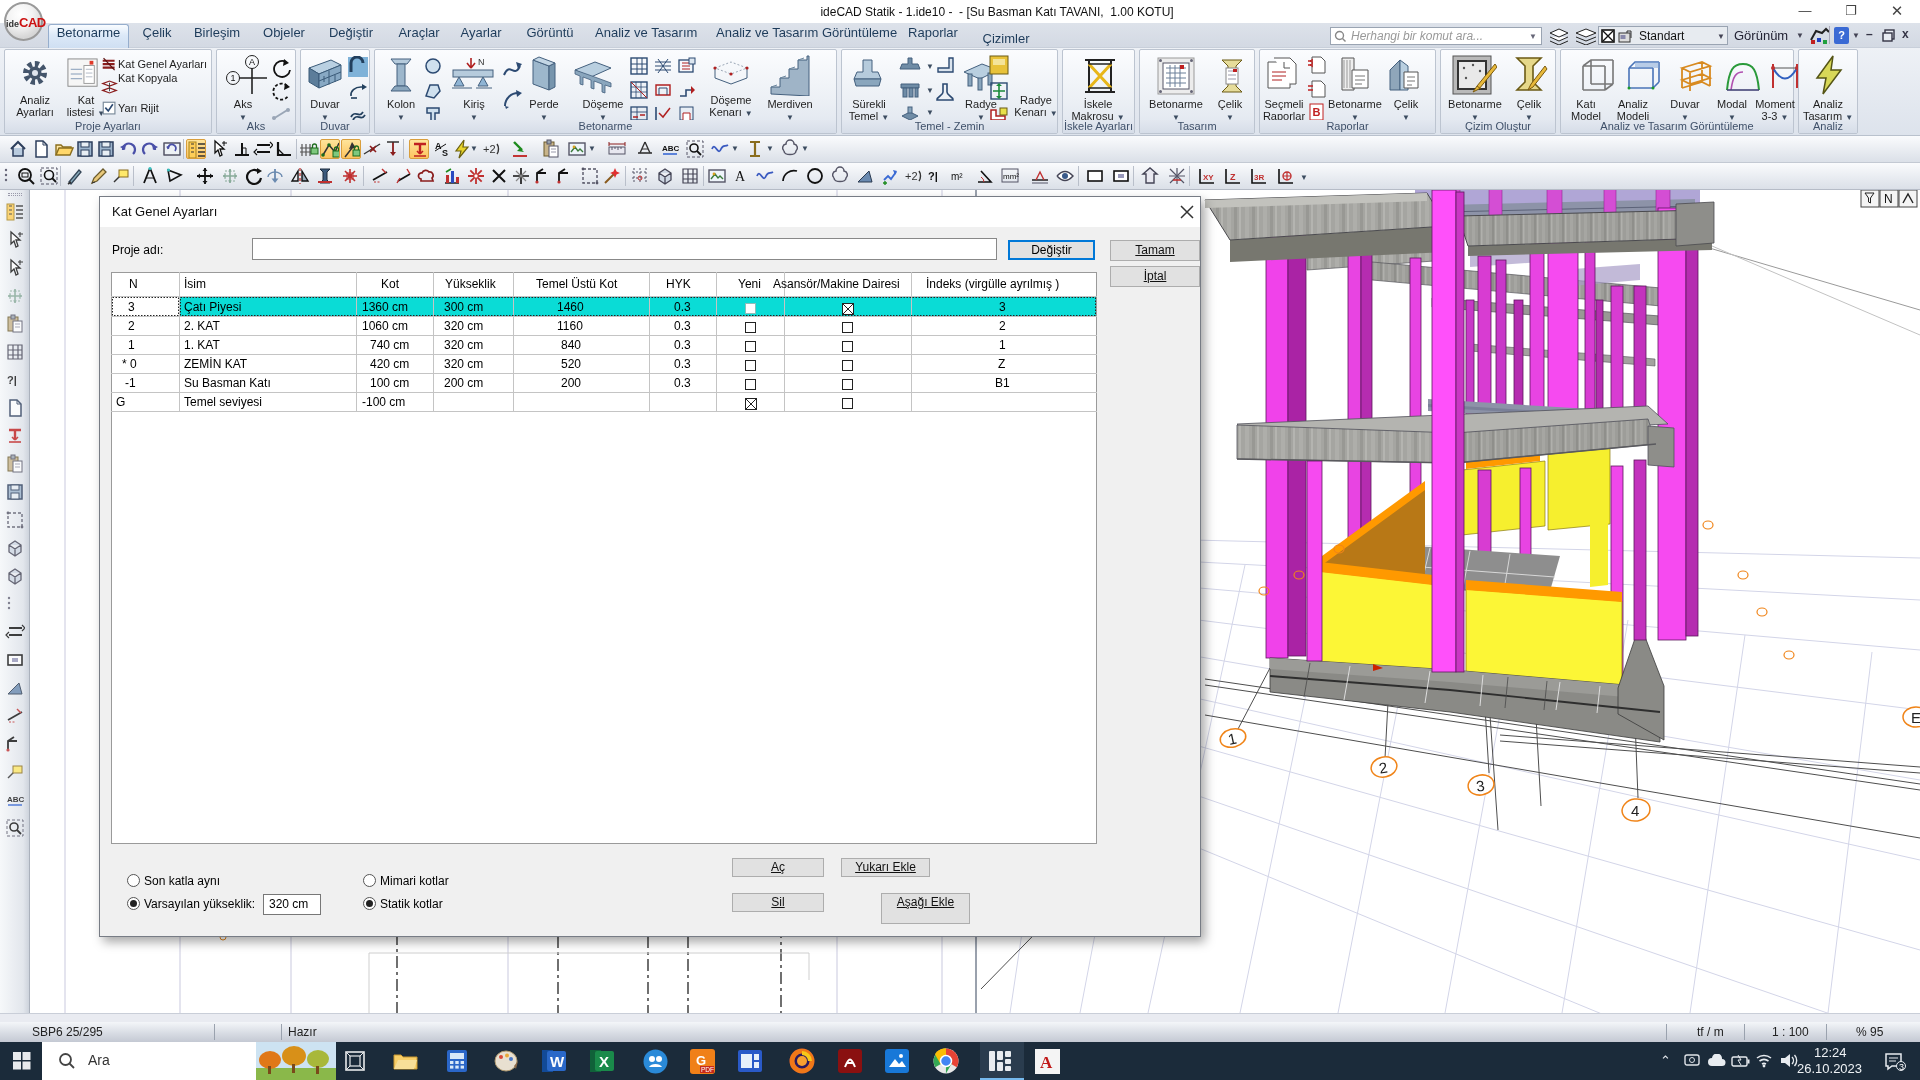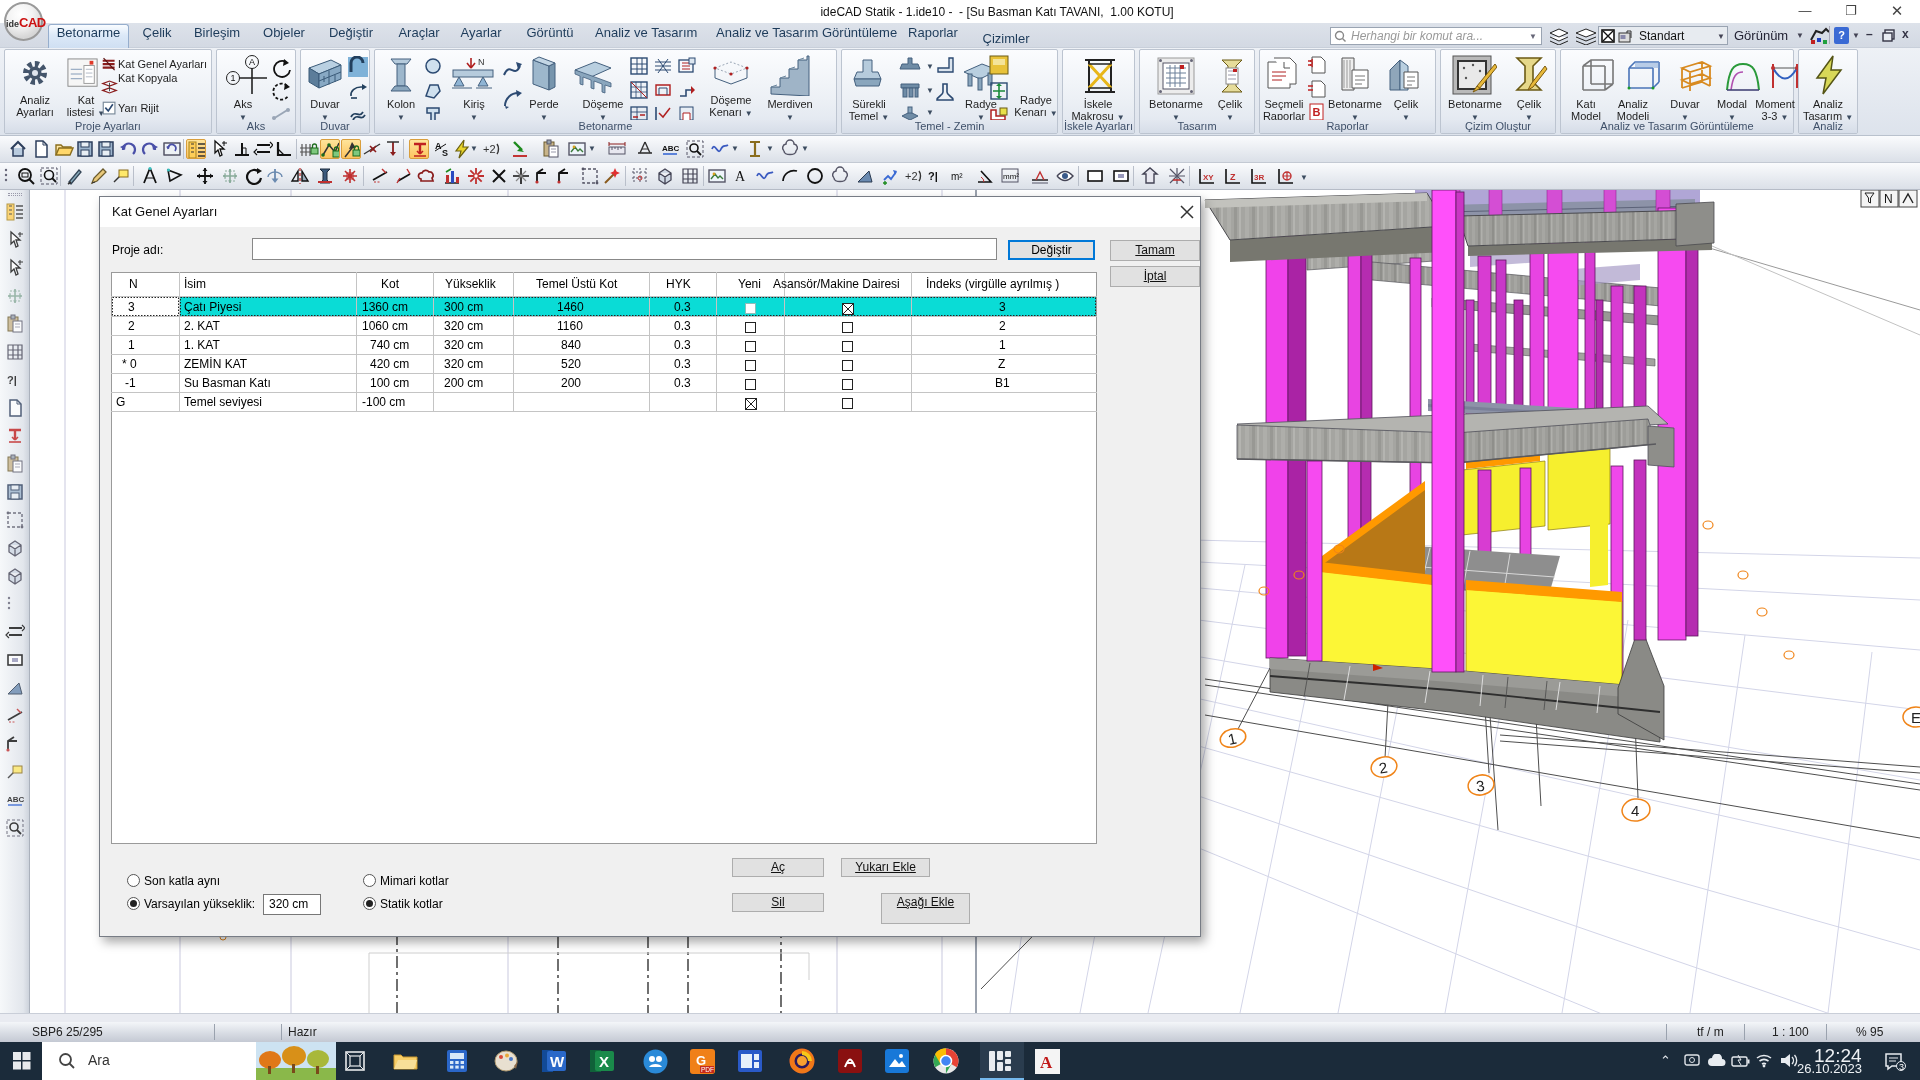--- a/index.html
+++ b/index.html
@@ -1485,21 +1485,21 @@
       <path d="M7 1 l3 5 h-3 l3 5" stroke="#e8ecf0" fill="none"></path>
     </svg>
 <svg class="abs" style="left:1755px;top:10px;" width="20" height="16">
       <path d="M2 6 a11 11 0 0 1 14 0 M4.5 9 a7.5 7.5 0 0 1 9 0 M7 12 a4 4 0 0 1 4 0" fill="none" stroke="#e8ecf0" stroke-width="1.6"></path>
       <circle cx="9" cy="14" r="1.4" fill="#e8ecf0"></circle>
     </svg>
 <svg class="abs" style="left:1779px;top:10px;" width="20" height="17">
       <path d="M2 6 v5 h4 l5 4 V2 L6 6z" fill="#e8ecf0"></path>
       <path d="M13 5 a5 5 0 0 1 0 7 M15.5 3 a8 8 0 0 1 0 11" stroke="#e8ecf0" fill="none" stroke-width="1.4"></path>
     </svg>
-<span class="abs" style="left:1814px;top:3px;color:#eef1f4;font-size:19px;">12:24</span>
+<span class="abs" style="left:1814px;top:3px;color:#eef1f4;font-size:13px;">12:24</span>
 <span class="abs" style="left:1797px;top:19px;color:#eef1f4;font-size:13px;">26.10.2023</span>
 <svg class="abs" style="left:1884px;top:9px;" width="22" height="20">
       <path d="M2 3 h15 v12 h-9 l-4 3 v-3 h-2z" fill="none" stroke="#e8ecf0" stroke-width="1.5"></path>
       <path d="M5 7 h9 M5 10 h7" stroke="#e8ecf0"></path>
       <circle cx="17" cy="15" r="4.5" fill="#1b2b3a" stroke="#e8ecf0"></circle>
       <text x="15" y="18.5" font-size="9" fill="#fff" font-family="Liberation Sans">3</text>
     </svg>
 </div>
 <div id="dialog" class="abs">
 <div id="dlg-title" class="abs">

